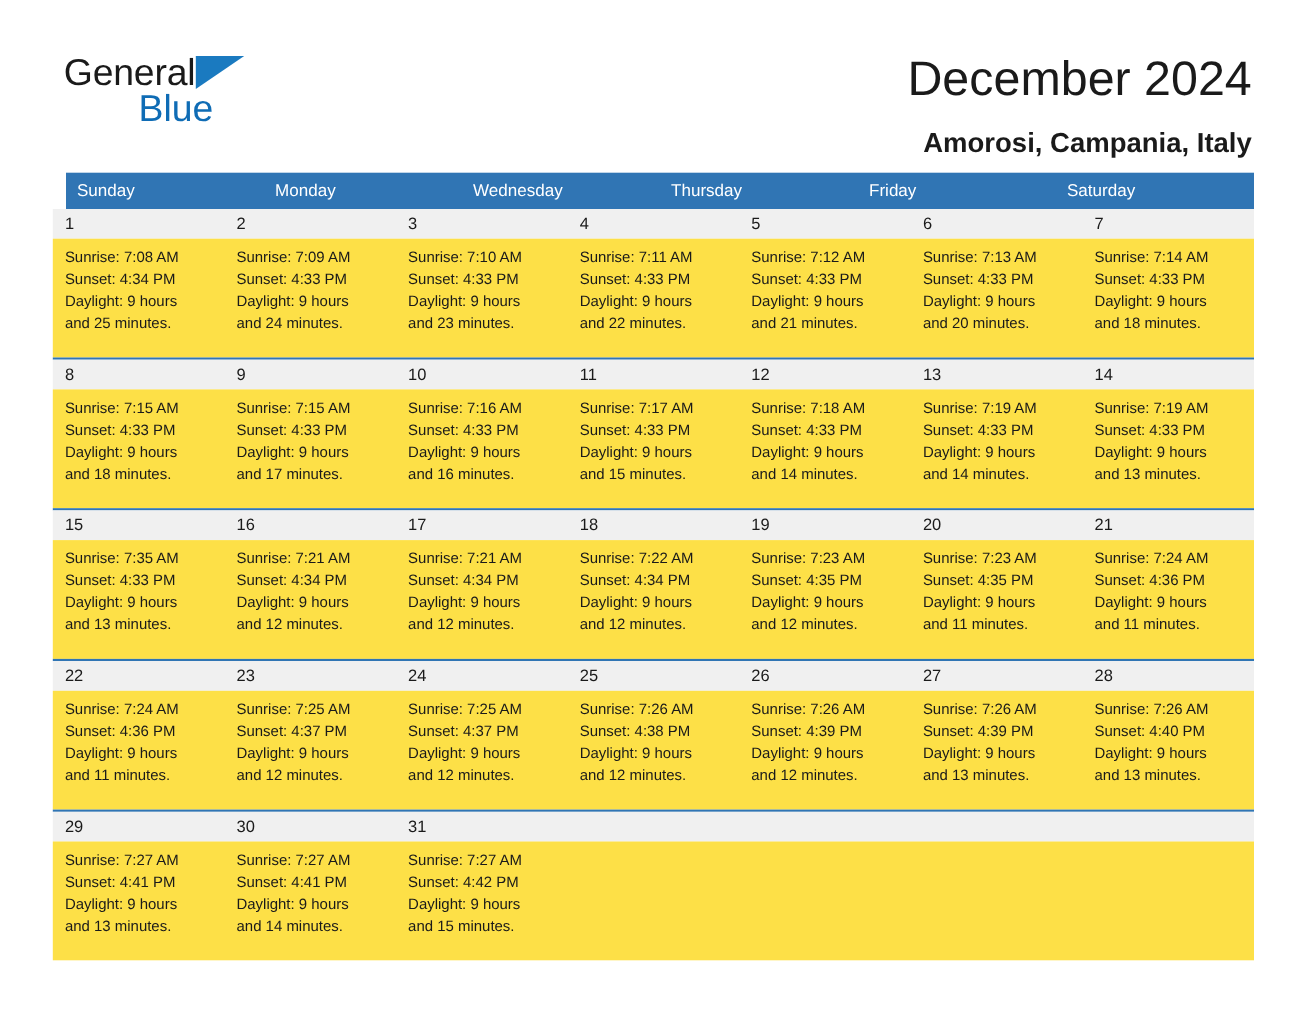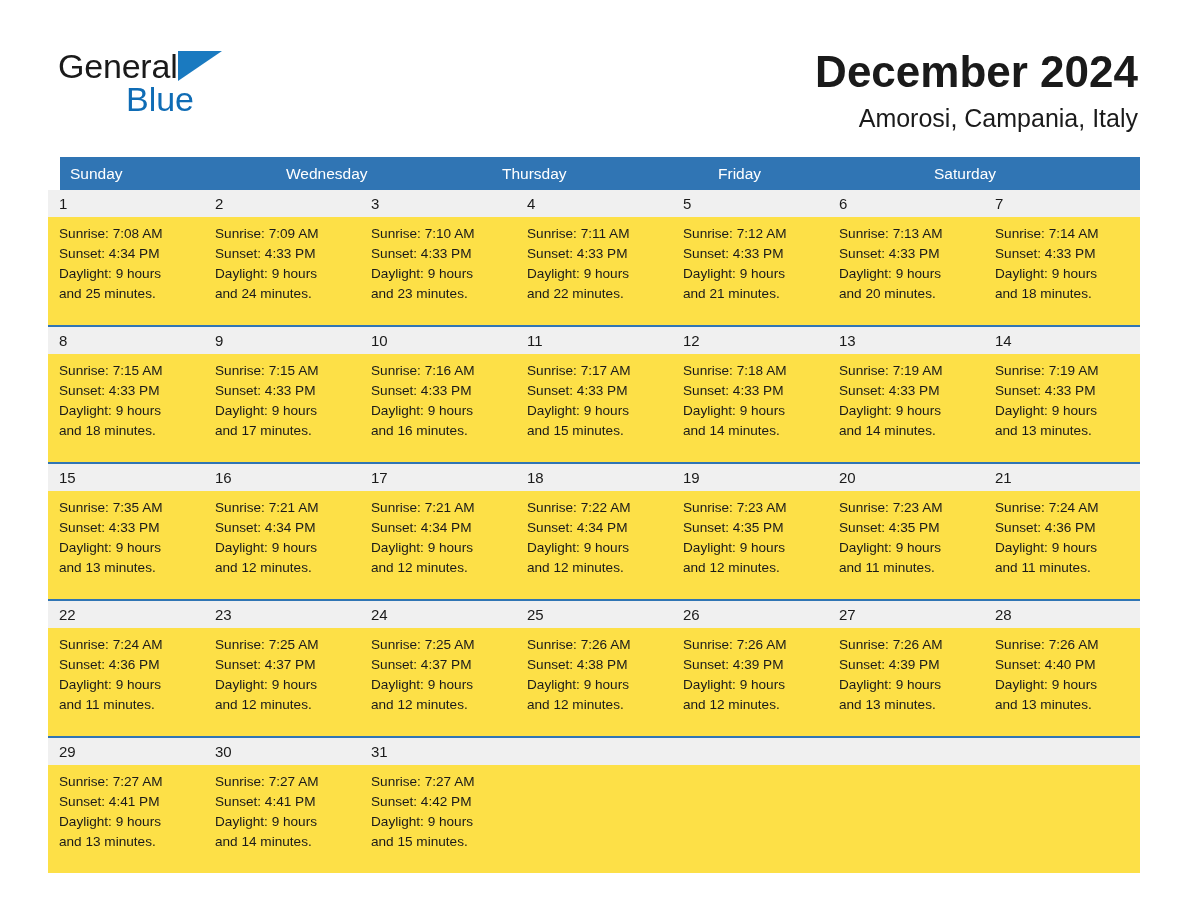--- a/index.html
+++ b/index.html
@@ -69,30 +69,30 @@
     margin-left: 16px;
   }
 
   .titlebox {
     text-align: right;
     padding-top: 2px;
   }
   .month-title {
     font-size: 44px;
     color: #1a1a1a;
-    font-weight: 700;
+    font-weight: 400;
     line-height: 52px;
     white-space: nowrap;
   }
   .location {
     font-size: 25px;
     color: #1a1a1a;
-    font-weight: 400;
+    font-weight: 700;
     line-height: 32px;
-    margin-top: 4px;
+    margin-top: 16px;
     white-space: nowrap;
   }
 
   
   .calendar {
     margin: 7px 48px 0 48px;
     width: 1092px;
   }
 
   .weekday-row {
@@ -168,20 +168,21 @@
     <div class="titlebox">
       <div class="month-title">December 2024</div>
       <div class="location">Amorosi, Campania, Italy</div>
     </div>
 
   </div>
 
   <div class="calendar">
     <div class="weekday-row" id="weekday-row">
         <div class="weekday-cell">Sunday</div>
+        <div class="weekday-cell">Monday</div>
         <div class="weekday-cell">Wednesday</div>
         <div class="weekday-cell">Thursday</div>
         <div class="weekday-cell">Friday</div>
         <div class="weekday-cell">Saturday</div>
       </div>
     <div id="weeks-container">
         <div class="week-row">
           <div class="daynum-band">
             <div class="daynum-cell">1</div>
             <div class="daynum-cell">2</div>

